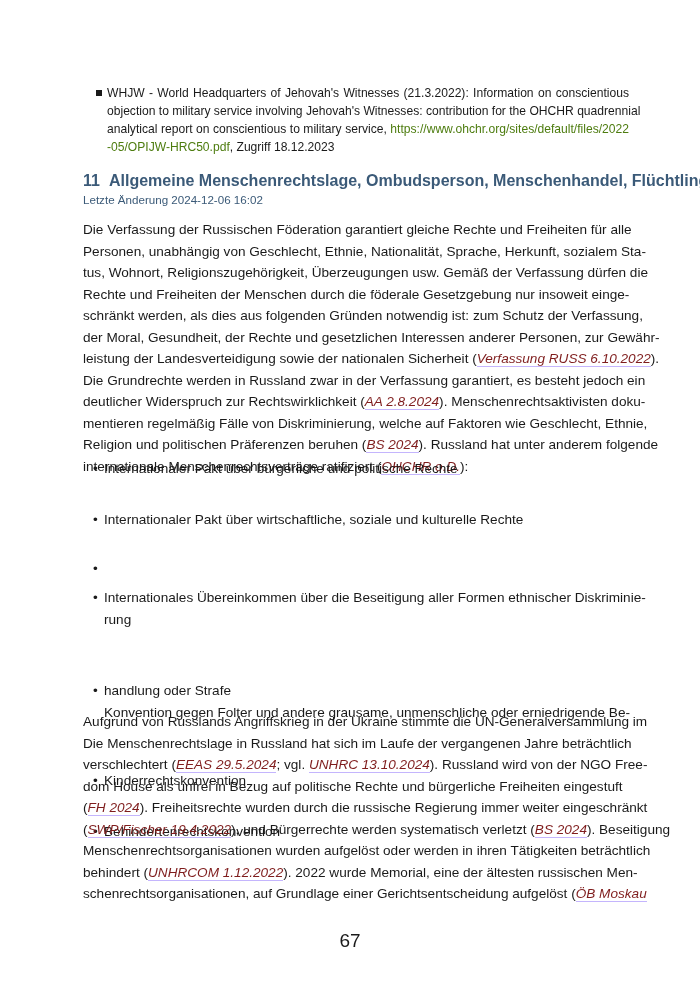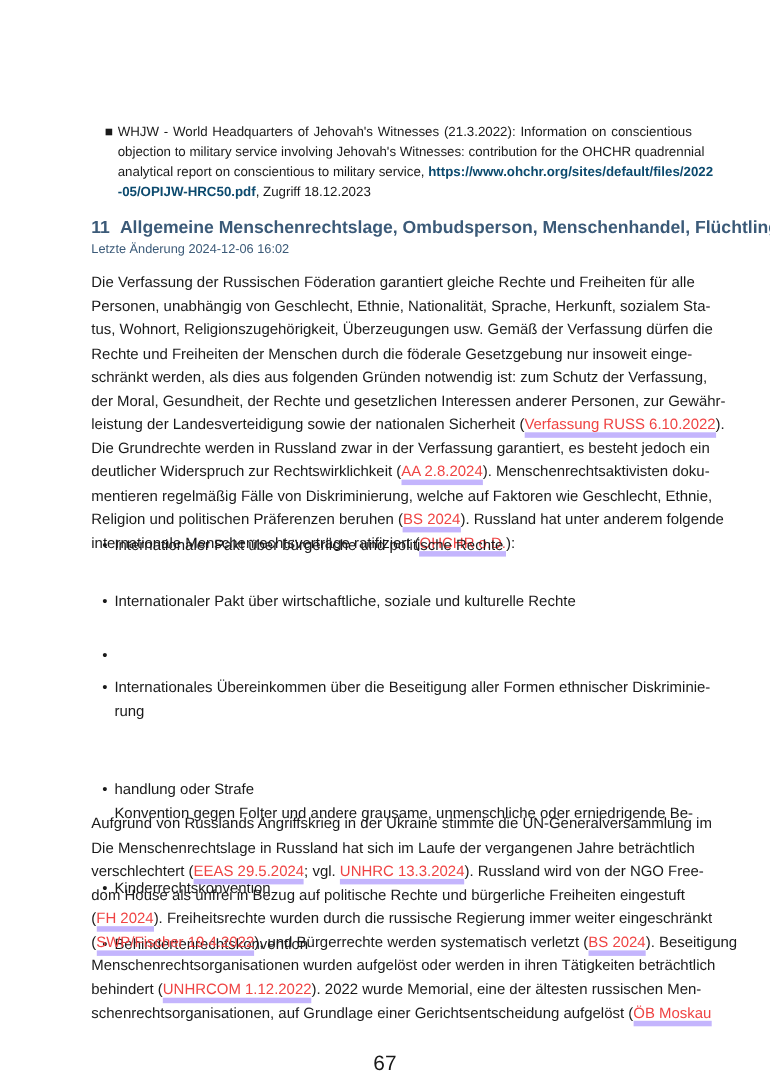--- a/index.html
+++ b/index.html
@@ -1,31 +1,31 @@
 <!DOCTYPE html>
 <html><head>
 <meta charset="utf-8">
 <style>
   html, body { margin: 0; padding: 0; background: #ffffff; }
   body {
     width: 700px; height: 990px; position: relative; overflow: hidden;
     font-family: "Liberation Sans", sans-serif; color: #1a1a1a;
   }
-  .page { position: absolute; left: 0; top: 0; width: 700px; height: 742px; margin-top: 27px; }
+  .page { position: absolute; left: 0; top: 0; width: 700px; height: 742px; }
 
   
   .ref {
     position: absolute; left: 96px; top: 84px; width: 522px;
     font-size: 12.1px; line-height: 18px; text-align: justify;
     padding-left: 11px;
   }
   .ref .sq {
     position: absolute; left: 0; top: 6px; width: 6px; height: 6px; background: #1a1a1a;
   }
-  .ref a { color: #0c4a6e; text-decoration: none; font-weight: bold; }
+  .ref a { color: #4d7c0f; text-decoration: none; }
 
   .heading {
     position: absolute; left: 83px; top: 172px;
     font-size: 16px; font-weight: bold; color: #3b5a78; white-space: nowrap;
   }
   .heading .num { display: inline-block; width: 26px; }
   .changed {
     position: absolute; left: 83px; top: 193px;
     font-size: 11.6px; color: #3b5a78; white-space: nowrap;
   }
@@ -33,22 +33,22 @@
   .para {
     position: absolute; left: 83px; width: 535px;
     font-size: 13.6px; line-height: 21.5px; text-align: justify;
     hyphens: manual;
   }
   .p1 { top: 219px; }
   .p2 { top: 711px; }
   .line { display: block; text-align: justify; text-align-last: justify; white-space: nowrap; }
   .line.last { text-align-last: left; }
   .cite {
-    text-decoration: none; color: #ef4444;
-    border-bottom: 5px solid #c4b5fd; padding-bottom: 0px;
+    text-decoration: none; color: #7f1d1d;
+    border-bottom: 1px solid #c4b5fd; padding-bottom: 0px; font-style: italic;
   }
 
   .bullets {
     position: absolute; left: 93px; top: 458px; width: 525px;
     list-style: none; margin: 0; padding: 0;
     font-size: 13.6px; line-height: 21.5px;
   }
   .bullets li { position: relative; padding-left: 11px; }
   .bullets li .dot {
     position: absolute; left: 0; top: 0;
@@ -114,21 +114,21 @@
         <span class="line last">handlung oder Strafe</span>
         <span class="line">Konvention gegen Folter und andere grausame, unmenschliche oder erniedrigende Be-</span>
       </li>
     <li class="b5"><span class="dot">•</span><span>Kinderrechtskonvention</span></li>
     <li class="b6"><span class="dot">•</span><span>Behindertenrechtskonvention</span></li>
   </ul>
 
   <div class="para p2">
     <span class="line">Aufgrund von Russlands Angriffskrieg in der Ukraine stimmte die UN-Generalversammlung im</span>
     <span class="line">Die Menschenrechtslage in Russland hat sich im Laufe der vergangenen Jahre beträchtlich</span>
-    <span class="line"><span>verschlechtert (</span><a class="cite">EEAS 29.5.2024</a><span>; vgl. </span><a class="cite">UNHRC 13.3.2024</a><span>). Russland wird von der NGO Free-</span></span>
+    <span class="line"><span>verschlechtert (</span><a class="cite">EEAS 29.5.2024</a><span>; vgl. </span><a class="cite">UNHRC 13.10.2024</a><span>). Russland wird von der NGO Free-</span></span>
     <span class="line">dom House als unfrei in Bezug auf politische Rechte und bürgerliche Freiheiten eingestuft</span>
     <span class="line"><span>(</span><a class="cite">FH 2024</a><span>). Freiheitsrechte wurden durch die russische Regierung immer weiter eingeschränkt</span></span>
     <span class="line"><span>(</span><a class="cite">SWP/Fischer 19.4.2022</a><span>), und Bürgerrechte werden systematisch verletzt (</span><a class="cite">BS 2024</a><span>). Beseitigung</span></span>
     <span class="line">Menschenrechtsorganisationen wurden aufgelöst oder werden in ihren Tätigkeiten beträchtlich</span>
     <span class="line"><span>behindert (</span><a class="cite">UNHRCOM 1.12.2022</a><span>). 2022 wurde Memorial, eine der ältesten russischen Men-</span></span>
     <span class="line"><span>schenrechtsorganisationen, auf Grundlage einer Gerichtsentscheidung aufgelöst (</span><a class="cite">ÖB Moskau</a></span>
   </div>
 
   <div class="pagenum">67</div>
 </div>

